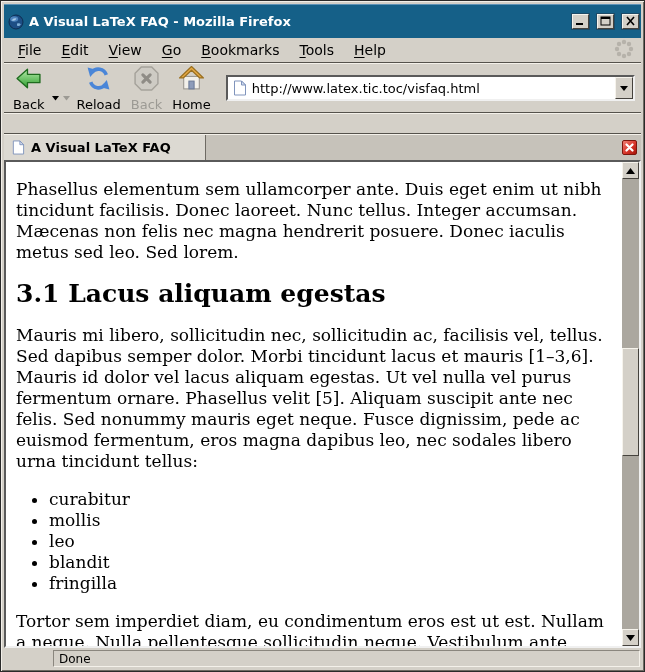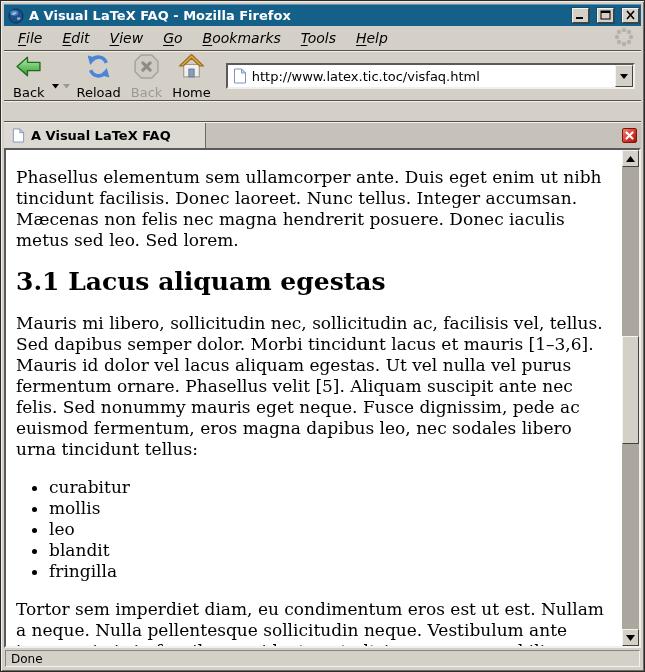--- a/index.html
+++ b/index.html
@@ -9,21 +9,21 @@
     background:var(--chrome,#d4d0c8);
     border:1px solid #2a2a2a;
     box-shadow:inset 1px 1px 0 #f2efe9, inset -1px -1px 0 #6e6a63;
     padding:3px;
     display:flex;flex-direction:column;
     font-family:"DejaVu Sans",sans-serif;
     overflow:hidden;
   }
   
   .titlebar{
-    height:22px;flex:none;
+    height:34px;flex:none;
     background:var(--titlebar,#156088);
     border-top:1px solid #5e93b8;
     display:flex;align-items:center;gap:5px;
     padding:0 2px 0 4px;
   }
   .title-text{
     color:#ffffff;font-size:13px;font-weight:bold;flex:1;
     white-space:nowrap;overflow:hidden;
   }
   .win-btn{
@@ -32,21 +32,21 @@
     border:1px solid;border-color:#f6f3ec #45423d #45423d #f6f3ec;
     box-shadow:0 0 0 1px #1d4a66;
     display:flex;align-items:center;justify-content:center;
   }
   
   .menubar{
     height:25px;flex:none;display:flex;align-items:center;
     padding:0 4px;font-size:14px;color:#000;
     border-bottom:1px solid #55524c;
   }
-  .menu-item{padding:3px 10px;cursor:default;font-style:italic;}
+  .menu-item{padding:3px 10px;cursor:default;}
   .menu-item u{text-underline-offset:2px;}
   .throbber{margin-left:auto;margin-right:2px;}
   
   .toolbar{
     height:50px;flex:none;display:flex;align-items:center;
     border-top:1px solid #f4f1ea;border-bottom:1px solid #55524c;
     padding:0 4px;
   }
   .tool-btn{
     display:flex;flex-direction:column;align-items:center;justify-content:center;
@@ -121,21 +121,21 @@
   .sb-thumb{
     position:absolute;left:0;top:186px;height:108px;width:17px;
     background:var(--chrome,#d4d0c8);
     border:1px solid;border-color:#f6f3ec #45423d #45423d #f6f3ec;
   }
   
   .statusbar{height:20px;flex:none;padding:2px 1px 1px;}
   .status-panel{
     height:100%;display:flex;align-items:center;padding:0 5px;
     border:1px solid;border-color:#8a867e #f4f1ea #f4f1ea #8a867e;
-    font-size:12px;color:#000;
+    font-size:12px;color:#000;margin-left:48px;
   }
 </style>
 </head>
 <body>
 
 <div class="window">
 
   <div class="titlebar">
     <span style="display:flex;">
       <svg width="16" height="16" viewBox="0 0 16 16">

